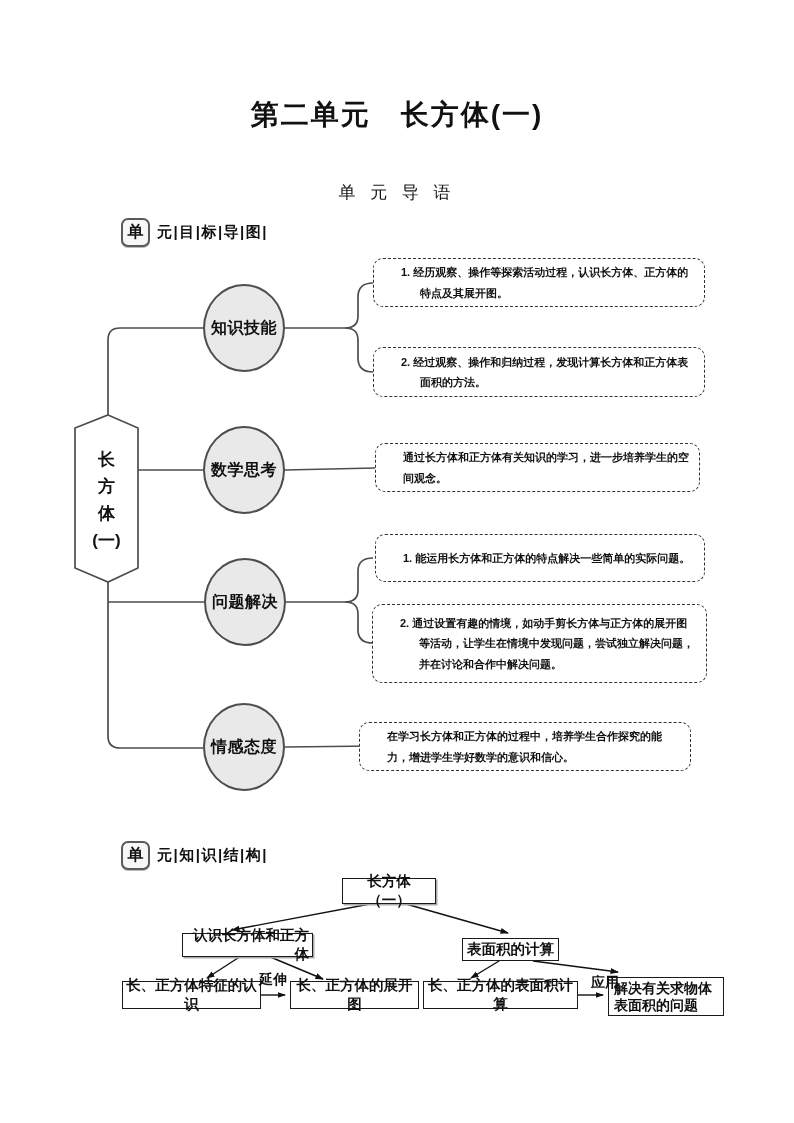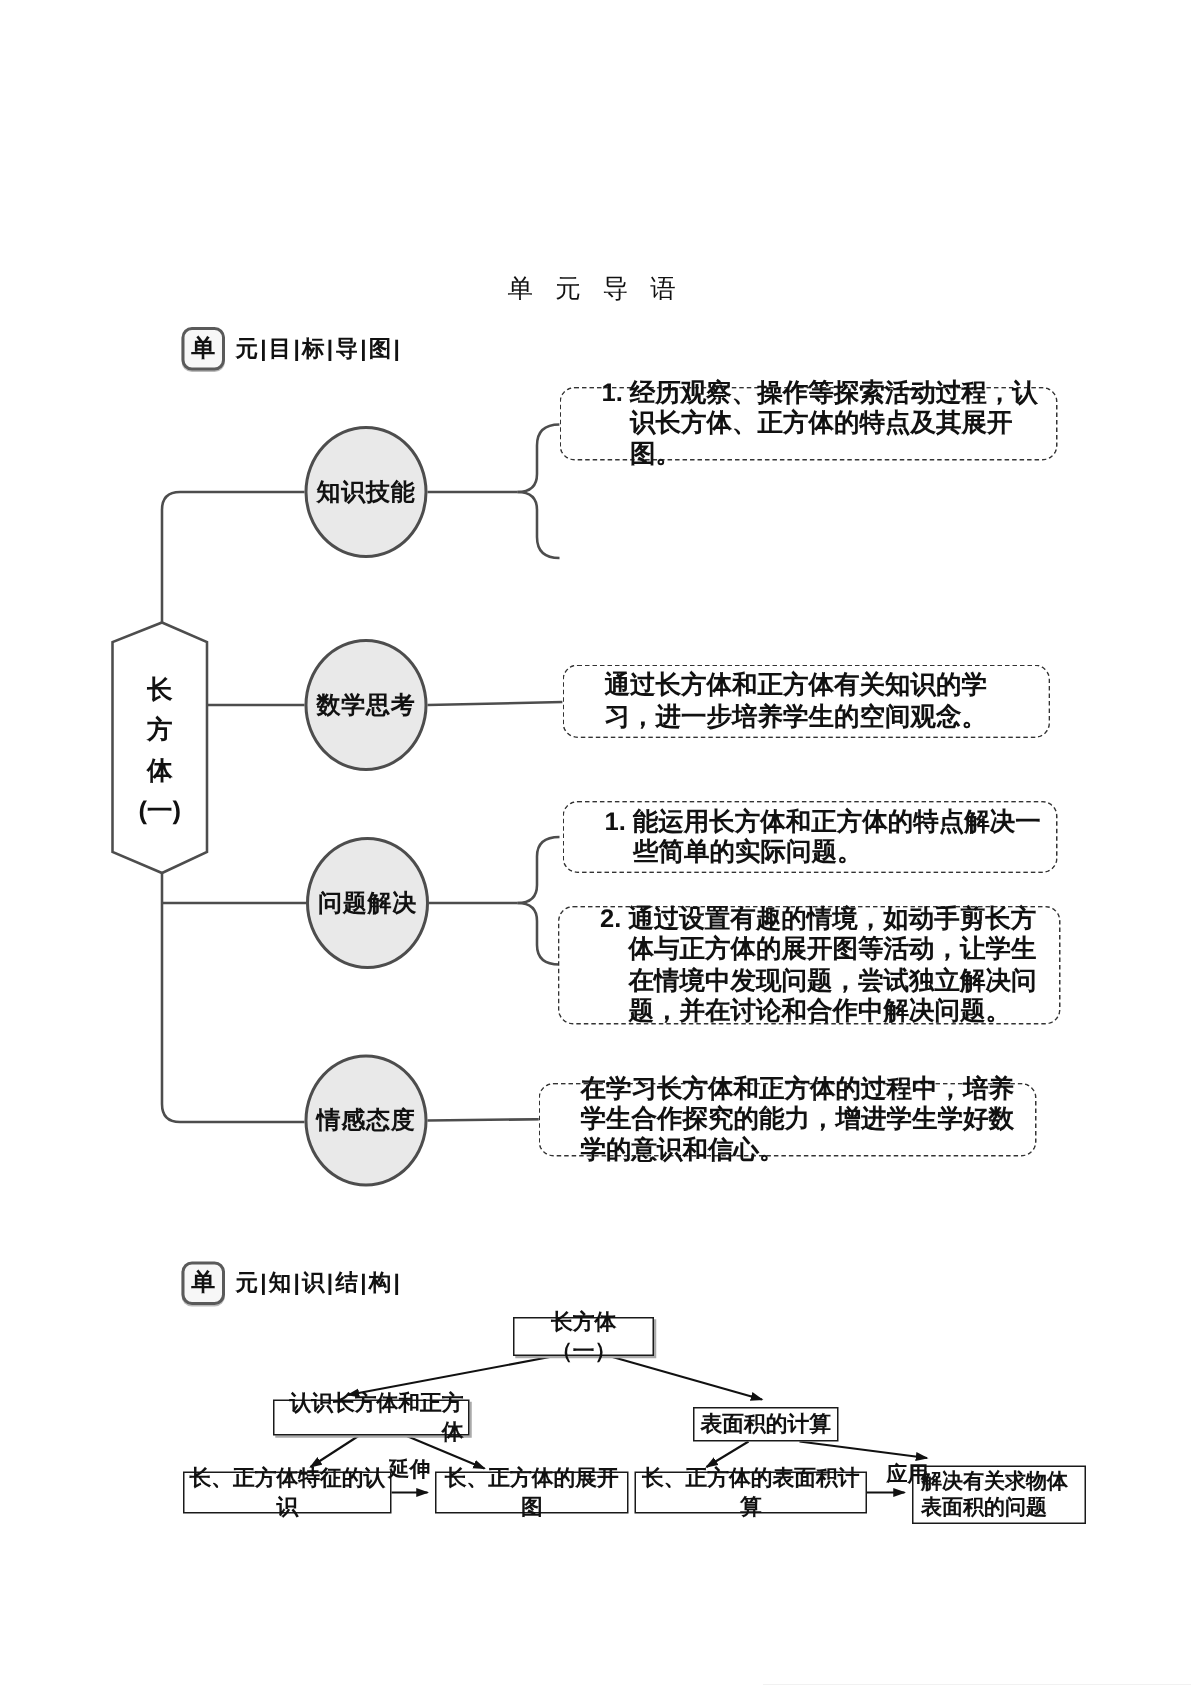--- a/index.html
+++ b/index.html
@@ -38,21 +38,21 @@
   }
   .hex-label {
     position:absolute; left:75px; top:446px; width:63px;
     text-align:center; font-weight:bold; font-size:17px; line-height:27px;
   }
   .dashed-box {
     position:absolute; border:1.6px dashed #333; border-radius:10px;
     background:#fff; box-sizing:border-box;
     display:flex; align-items:center;
     padding:3px 10px 3px 27px;
-    font-weight:bold; font-size:17px; line-height:20.5px;
+    font-weight:bold; font-size:11px; line-height:20.5px;
   }
   .dashed-box .hang { text-indent:-19px; margin-left:19px; }
   .fbox {
     position:absolute; border:1.5px solid #1a1a1a; background:#fff; box-sizing:border-box;
     display:flex; align-items:center; justify-content:center; text-align:center;
     font-family:"Liberation Serif", serif; font-weight:bold; font-size:14.5px;
     padding:1px 3px;
   }
   .fbox.shadow { box-shadow:1.5px 1.5px 0 #aaa; }
   .fbox.left-align { justify-content:flex-start; text-align:left; line-height:17px; font-size:14px; padding:2px 5px; }
@@ -100,20 +100,21 @@
       <path d="M406,904 L508,933" marker-end="url(#arrow)"></path>
       <path d="M241,956 L207,978" marker-end="url(#arrow)"></path>
       <path d="M268,956 L323,979" marker-end="url(#arrow)"></path>
       <path d="M499,961 L471,978" marker-end="url(#arrow)"></path>
       <path d="M533,961 L618,972" marker-end="url(#arrow)"></path>
       <path d="M260,995 L285,995" marker-end="url(#arrow)"></path>
       <path d="M577,995 L603,995" marker-end="url(#arrow)"></path>
     </g>
   </svg>
 
+  <div class="page-title">第二单元　长方体(一)</div>
   <div class="page-subtitle">单 元 导 语</div>
 
   <div class="sec-header" style="left:121px; top:218px;">
     <div class="badge">单</div>
     <div class="rest">元|目|标|导|图|</div>
   </div>
 
   <div class="hex-label">
     <div>长</div>
     <div>方</div>
@@ -121,20 +122,23 @@
     <div>(一)</div>
   </div>
 
   <div class="node-circle" style="left:203px; top:284px;">知识技能</div>
   <div class="node-circle" style="left:204px; top:558px;">问题解决</div>
   <div class="node-circle" style="left:203px; top:426px;">数学思考</div>
   <div class="node-circle" style="left:203px; top:703px;">情感态度</div>
 
   <div class="dashed-box" style="left:373px; top:258px; width:332px; height:49px;">
     <div class="hang">1. 经历观察、操作等探索活动过程，认识长方体、正方体的特点及其展开图。</div>
+  </div>
+  <div class="dashed-box" style="left:373px; top:347px; width:332px; height:50px;">
+    <div class="hang">2. 经过观察、操作和归纳过程，发现计算长方体和正方体表面积的方法。</div>
   </div>
   <div class="dashed-box" style="left:375px; top:443px; width:325px; height:49px;">
     <div>通过长方体和正方体有关知识的学习，进一步培养学生的空间观念。</div>
   </div>
   <div class="dashed-box" style="left:375px; top:534px; width:330px; height:48px;">
     <div class="hang">1. 能运用长方体和正方体的特点解决一些简单的实际问题。</div>
   </div>
   <div class="dashed-box" style="left:372px; top:604px; width:335px; height:79px;">
     <div class="hang">2. 通过设置有趣的情境，如动手剪长方体与正方体的展开图等活动，让学生在情境中发现问题，尝试独立解决问题，并在讨论和合作中解决问题。</div>
   </div>

